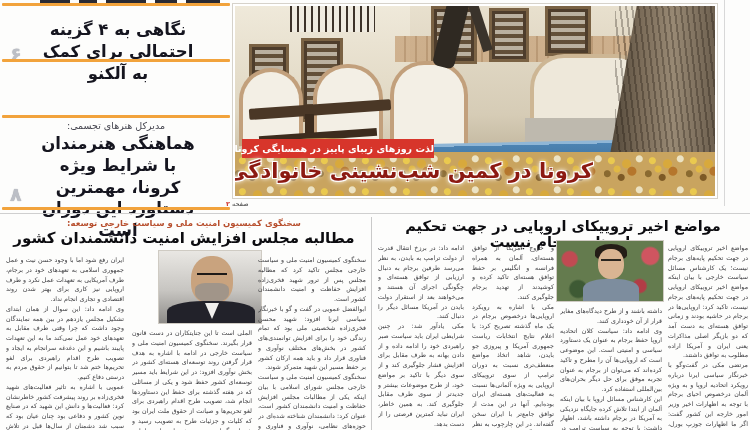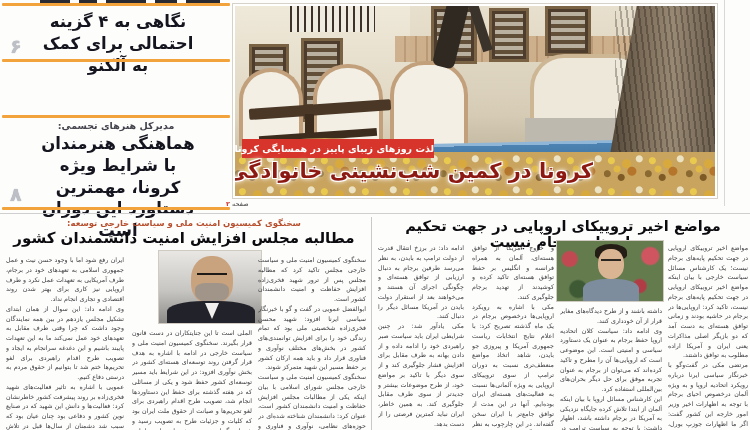--- a/index.html
+++ b/index.html
@@ -12,21 +12,21 @@
   
   .sidebar { position:absolute; left:0; top:0; width:232px; height:215px; }
   .sliver { position:absolute; top:0; left:30px; width:190px; height:3px; overflow:hidden; }
   .sliver b { display:inline-block; height:3px; background:#2a2a33; margin-left:9px; vertical-align:top; }
   .orule { position:absolute; left:2px; width:228px; height:3px; background:#f2a33c; border-radius:1px; }
   .sb-item { position:absolute; left:0; width:232px; text-align:center; }
   .sb-head {
     font-weight:bold; color:#15151f; font-size:16.5px; line-height:1.32;
     padding:0 30px 0 34px; letter-spacing:0;
   }
-  .sb-kicker { font-size:9.5px; color:#44444e; font-weight:bold; margin-bottom:2px; }
+  .sb-kicker { font-size:9.5px; color:#44444e; font-weight:normal; margin-bottom:2px; }
   .sb-num {
     position:absolute; left:10px; bottom:0px; font-size:19px; font-weight:bold;
     color:#bcbfc6; text-shadow:0 0 1px #9a9da3;
   }
   
   .photo-frame {
     position:absolute; left:232px; top:3px; width:486px; height:196px;
     background:#fff; border:1px solid #d6d2ca; padding:2px;
   }
   .scene { position:relative; width:100%; height:100%; overflow:hidden; background:#ddd6c8; }
@@ -134,21 +134,21 @@
 </style>
 </head>
 <body>
 
 <div class="page">
 
   <div class="sidebar">
     <div class="sliver"><b style="width:34px"></b><b style="width:22px"></b><b style="width:40px"></b><b style="width:18px"></b><b style="width:30px"></b></div>
     <div class="orule" style="top:3px"></div>
 
-    <div class="sb-item" style="top:11px;height:46px">
+    <div class="sb-item" style="top:19px;height:46px">
       <div class="sb-head">نگاهی به ۴ گزینه احتمالی برای کمک به آلکنو</div>
       <div class="sb-num">۶</div>
     </div>
     <div class="orule" style="top:59px"></div>
 
     <div class="orule" style="top:115px"></div>
 
     <div class="sb-item" style="top:120px;height:85px">
       <div class="sb-kicker">مدیرکل هنرهای تجسمی:</div>
       <div class="sb-head">هماهنگی هنرمندان با شرایط ویژه کرونا، مهمترین دستاورد این دوران است</div>

